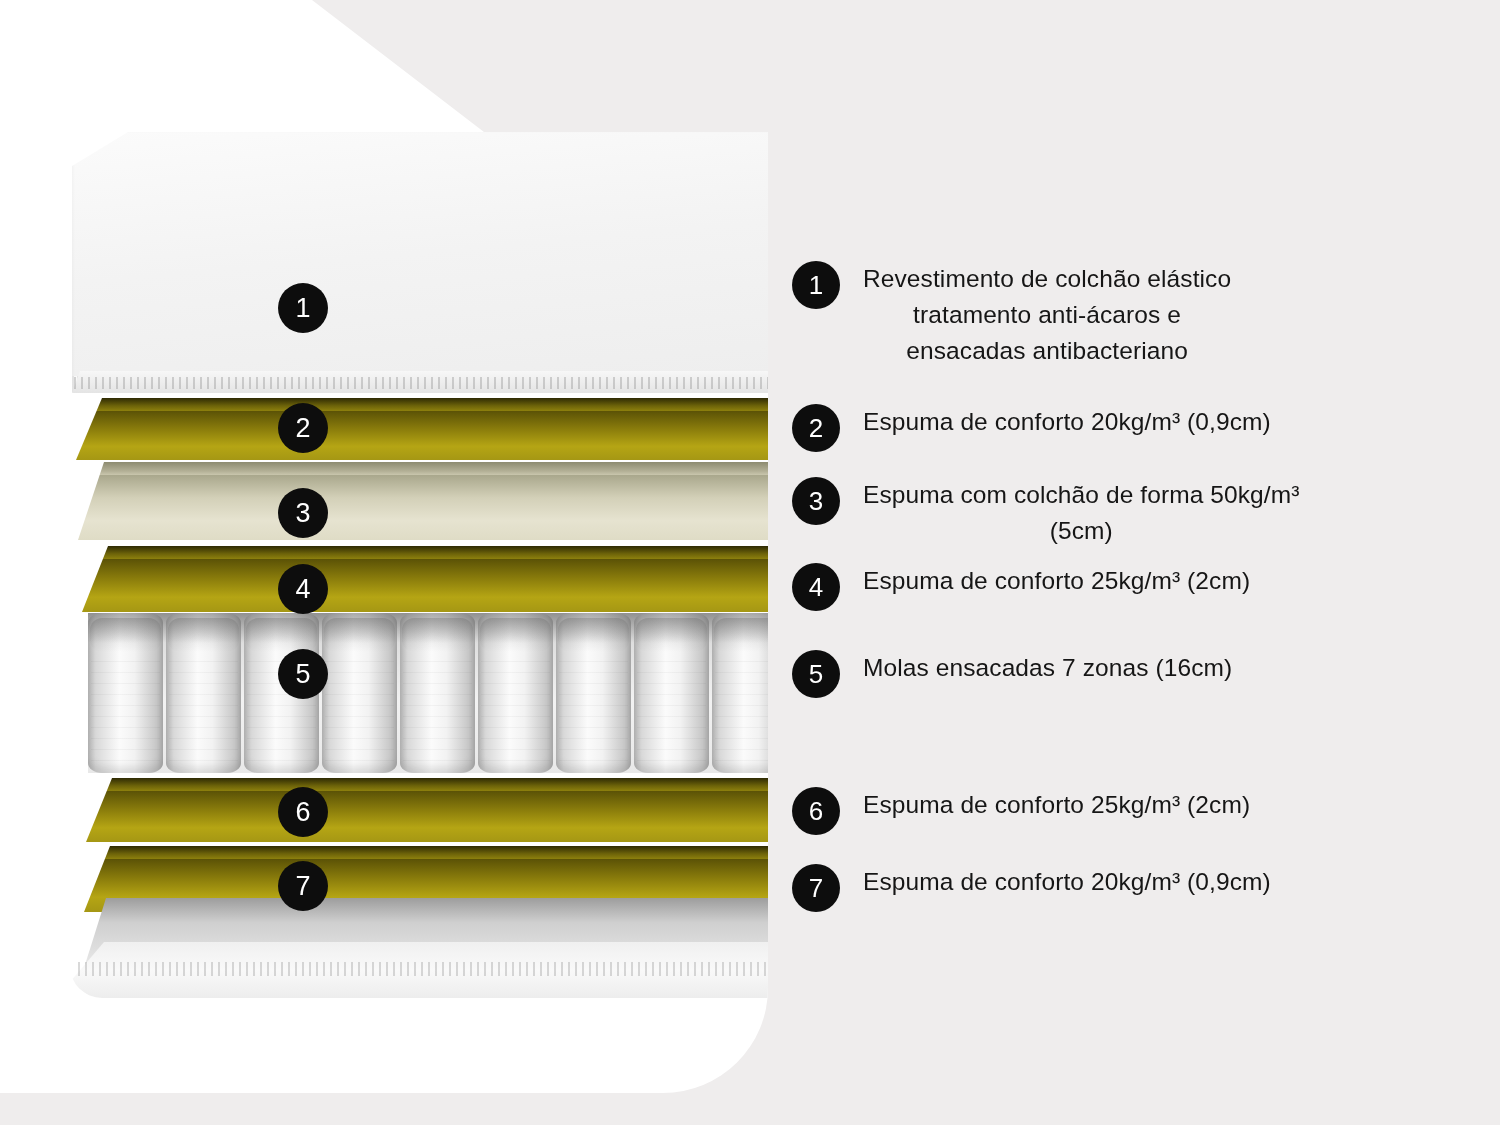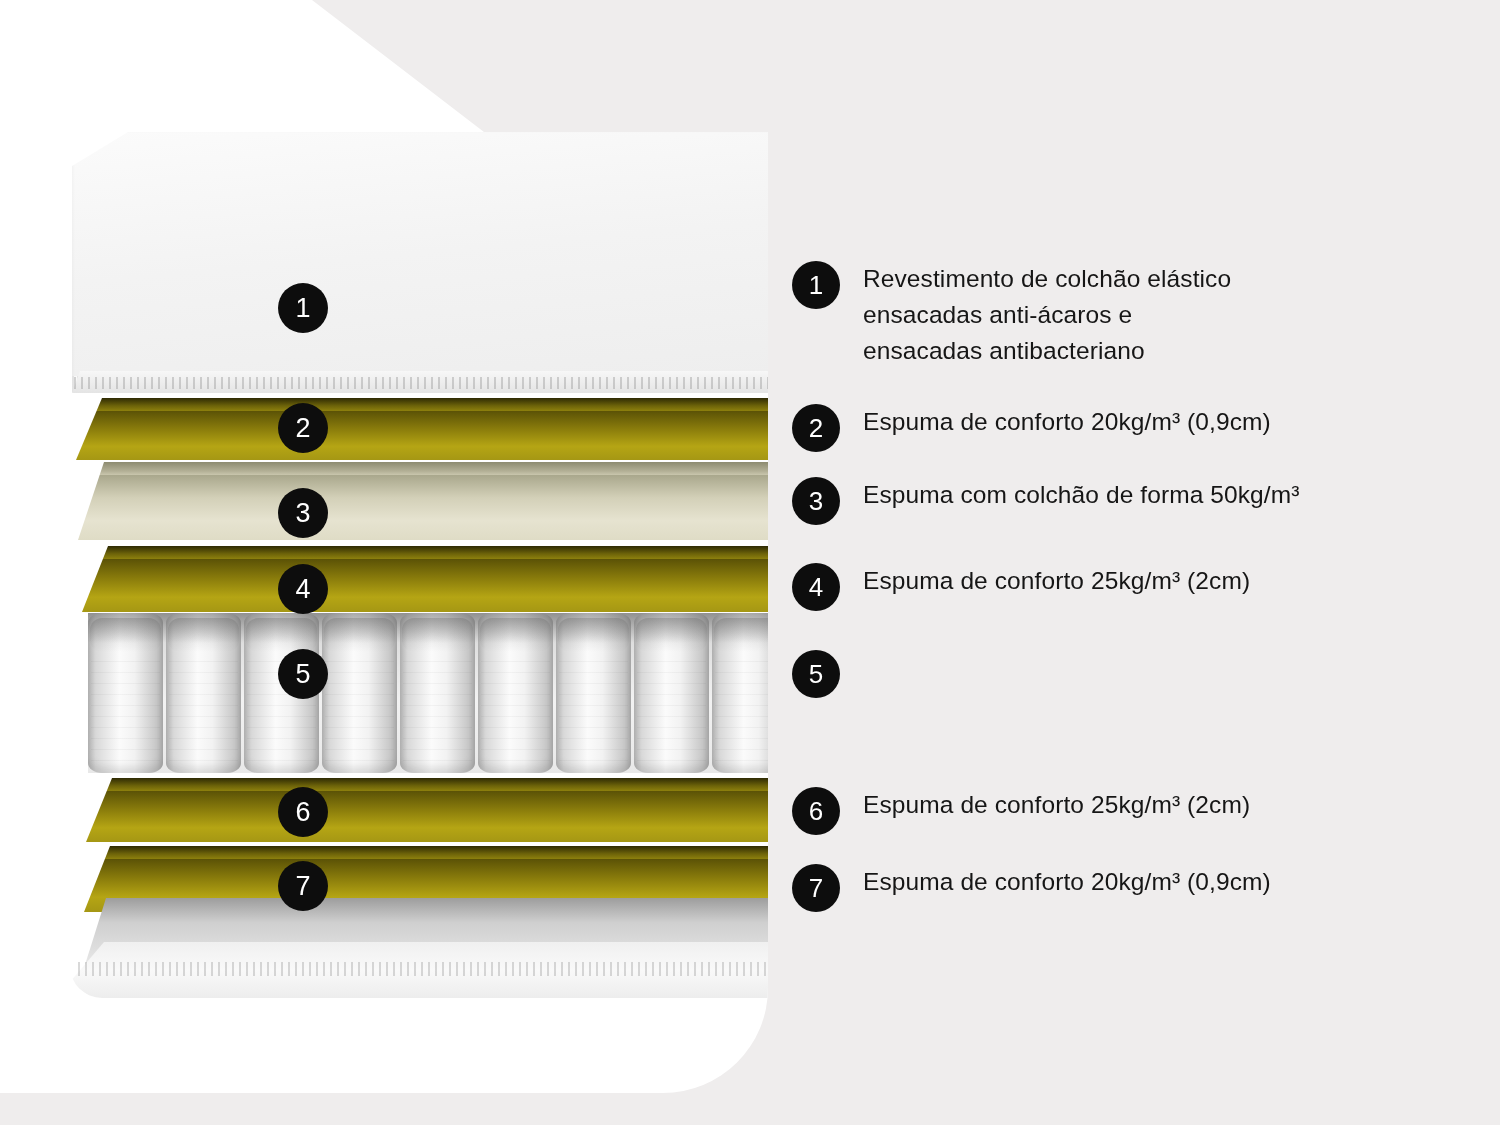--- a/index.html
+++ b/index.html
@@ -248,20 +248,21 @@
     font-size: 26px;
   }
   .legend-text {
     margin-left: 23px;
     font-size: 24.5px;
     line-height: 36px;
     color: #161616;
     letter-spacing: .1px;
     max-width: 560px;
     font-family: "Liberation Sans", sans-serif;
+    text-align: center;
   }
 </style>
 </head>
 <body>
 
 <div id="stage">
 
   <div class="white-panel"></div>
 
   <div class="mattress">
@@ -323,48 +324,52 @@
     <div class="badge badge-img" style="left:303px; top:812px;">6</div>
     <div class="badge badge-img" style="left:303px; top:886px;">7</div>
   </div>
 
   <div class="legend">
 
     <div class="legend-row" style="top:261px;">
       <div class="badge badge-legend">1</div>
       <div class="legend-text">
         <div>Revestimento de colchão elástico</div>
-        <div>ensacadas anti-ácaros e</div>
+        <div>tratamento anti-ácaros e</div>
         <div>ensacadas antibacteriano</div>
       </div>
     </div>
 
     <div class="legend-row" style="top:404px;">
       <div class="badge badge-legend">2</div>
       <div class="legend-text">
         <div>Espuma de conforto 20kg/m³ (0,9cm)</div>
       </div>
     </div>
 
     <div class="legend-row" style="top:477px;">
       <div class="badge badge-legend">3</div>
       <div class="legend-text">
         <div>Espuma com colchão de forma 50kg/m³</div>
+        <div>(5cm)</div>
       </div>
     </div>
 
     <div class="legend-row" style="top:563px;">
       <div class="badge badge-legend">4</div>
       <div class="legend-text">
         <div>Espuma de conforto 25kg/m³ (2cm)</div>
       </div>
     </div>
 
     <div class="legend-row" style="top:650px;">
       <div class="badge badge-legend">5</div>
+      <div class="legend-text">
+        <div>Molas ensacadas 7 zonas (16cm)</div>
+      </div>
     </div>
 
     <div class="legend-row" style="top:787px;">
       <div class="badge badge-legend">6</div>
       <div class="legend-text">
         <div>Espuma de conforto 25kg/m³ (2cm)</div>
       </div>
     </div>
 
     <div class="legend-row" style="top:864px;">

